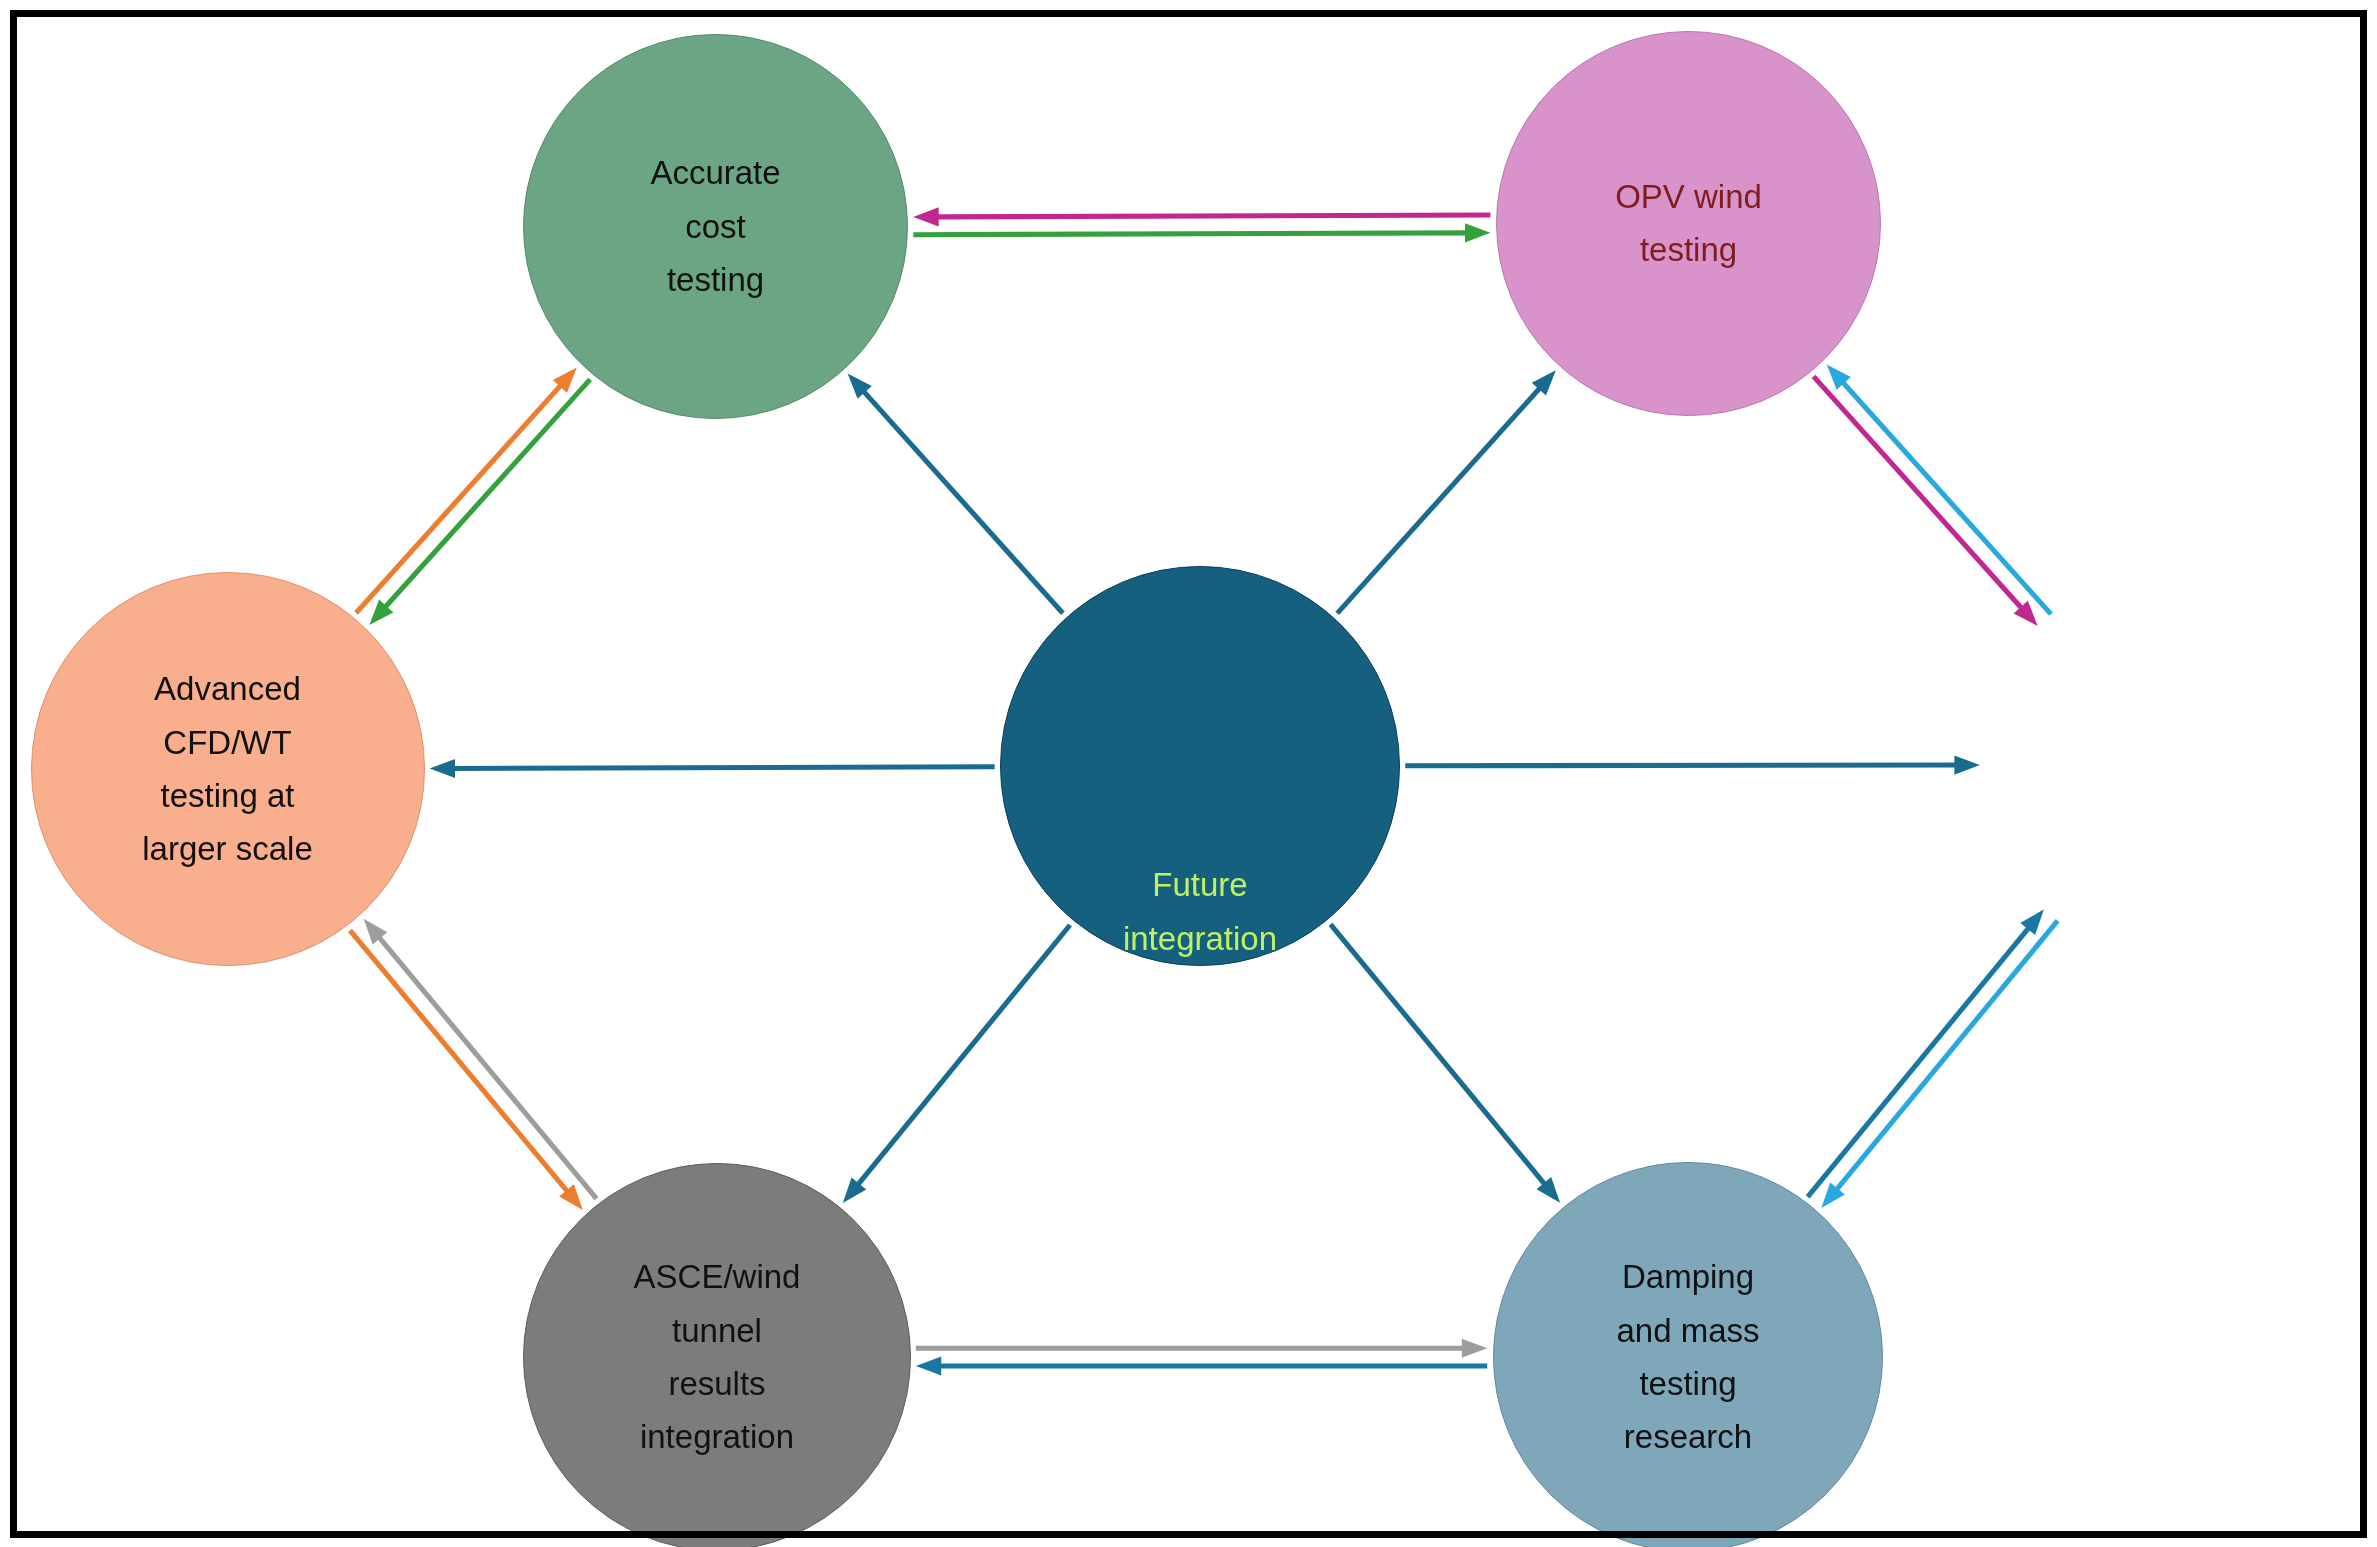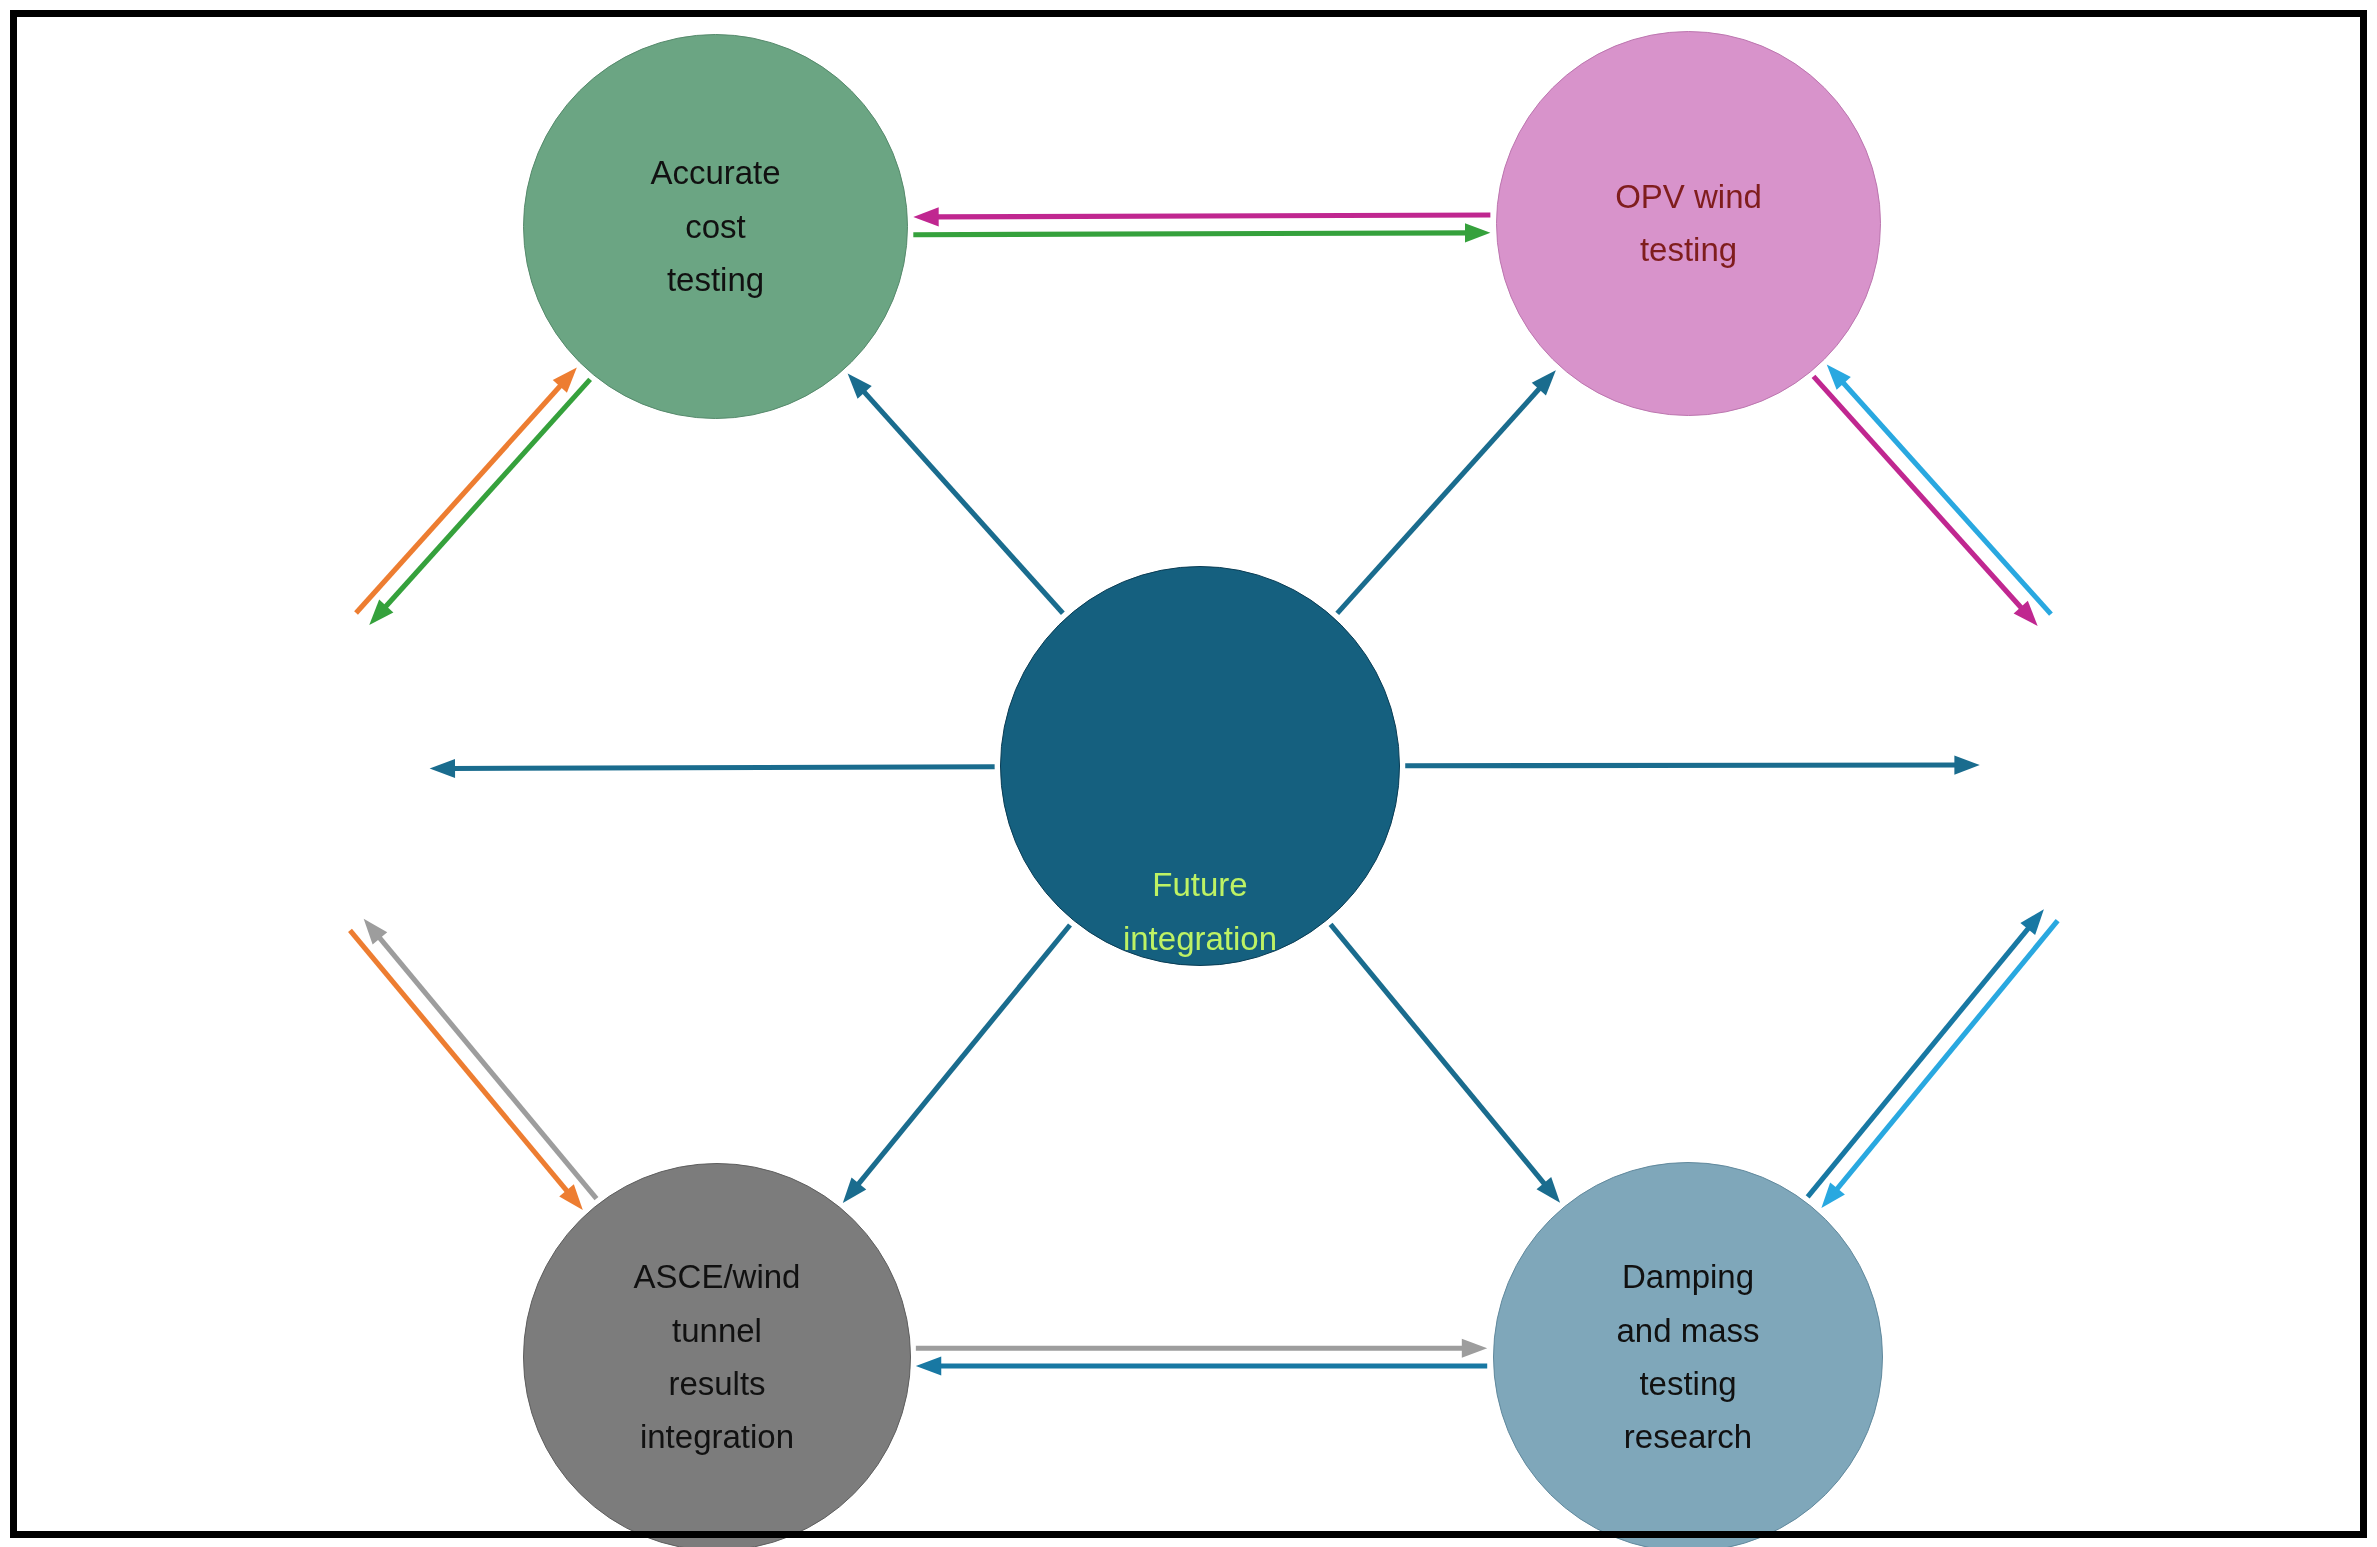--- a/index.html
+++ b/index.html
@@ -139,20 +139,28 @@
           <div>cost</div>
           <div>testing</div>
         </div>
       </div>
       <div class="node" style="left: 1496px; top: 30.5px; width: 385px; height: 385px; background: rgb(216, 147, 203); border-color: rgb(188, 118, 175); color: #7f1d1d;">
         <div class="node-label">
           <div>OPV wind</div>
           <div>testing</div>
         </div>
       </div>
+      <div class="node" style="left: 30.5px; top: 572px; width: 394px; height: 394px; background: rgb(249, 174, 141); border-color: rgb(222, 144, 107); color: rgb(17, 17, 17);">
+        <div class="node-label">
+          <div>Advanced</div>
+          <div>CFD/WT</div>
+          <div>testing at</div>
+          <div>larger scale</div>
+        </div>
+      </div>
       <div class="node" style="left: 1000px; top: 566px; width: 400px; height: 400px; background: rgb(21, 96, 127); border-color: rgb(10, 61, 85); color: #bef264; align-items: flex-end;">
         <div class="node-label">
           <div>Future</div>
           <div>integration</div>
         </div>
       </div>
       <div class="node" style="left: 523px; top: 1163px; width: 388px; height: 388px; background: rgb(124, 124, 124); border-color: rgb(94, 94, 94); color: rgb(17, 17, 17);">
         <div class="node-label">
           <div>ASCE/wind</div>
           <div>tunnel</div>

